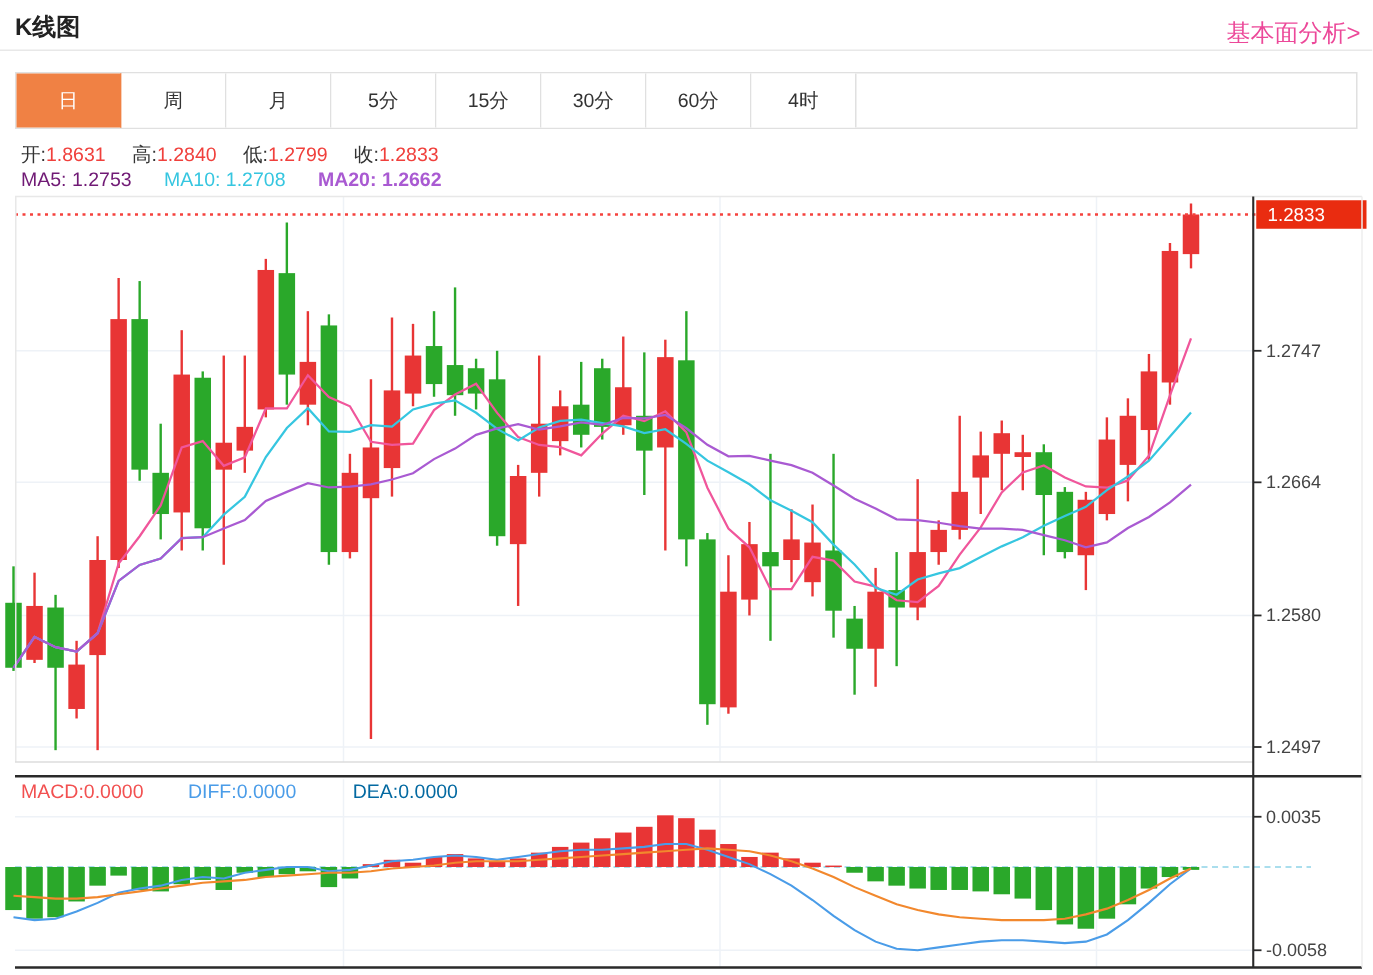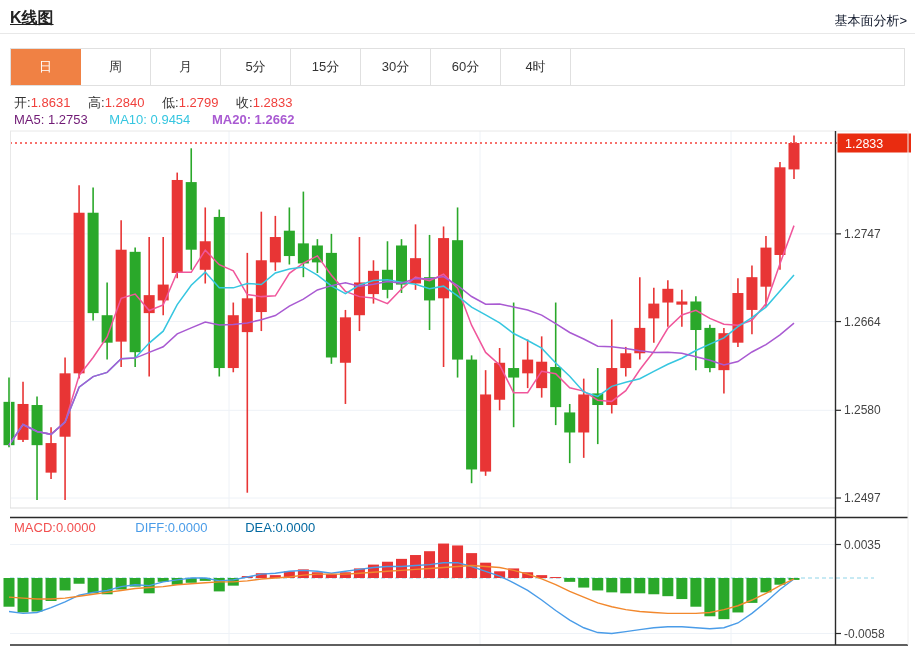--- a/index.html
+++ b/index.html
@@ -1,34 +1,34 @@
 <!DOCTYPE html>
 <html><head>
 <meta charset="utf-8">
 <style>
   html,body{margin:0;padding:0;background:#fff;}
   body{width:915px;height:650px;position:relative;overflow:hidden;
        font-family:"Liberation Sans","DejaVu Sans",sans-serif;color:#333;}
-  .page-title{position:absolute;left:10px;top:8px;font-size:16px;font-weight:bold;color:#222;text-decoration:underline;}
-  .top-link{position:absolute;right:8px;top:12px;font-size:13px;color:#0f172a;text-decoration:none;}
+  .page-title{position:absolute;left:10px;top:8px;font-size:16px;font-weight:bold;color:#222;}
+  .top-link{position:absolute;right:8px;top:12px;font-size:16px;color:#ec4899;text-decoration:none;}
   .header-divider{position:absolute;left:0;top:33px;width:915px;border-top:1px solid #e8e8e8;}
   .tab-bar{position:absolute;left:10px;top:48px;width:895px;height:38px;
            border:1px solid #e0e0e0;box-sizing:border-box;display:flex;}
   .tab{width:70px;height:100%;display:flex;align-items:center;justify-content:center;
        font-size:13px;color:#333;border-right:1px solid #e0e0e0;cursor:pointer;background:#fff;box-sizing:border-box;}
   .tab.active{background:#f08144;color:#fff;border-right:1px solid #f08144;}
   .quote-row{position:absolute;left:14px;top:94px;font-size:13px;white-space:nowrap;}
   .quote-row .lbl{color:#333;}
   .quote-row .val{color:#f0403c;margin-right:14px;}
   .ma-row{position:absolute;left:14px;top:112px;font-size:13px;white-space:nowrap;}
   .ma5{color:#701a75;margin-right:18px;}
   .ma10{color:#36c6e0;margin-right:18px;}
   .ma20{color:#a95ad2;font-weight:bold;}
   .macd-row{position:absolute;left:14px;top:520px;font-size:13px;white-space:nowrap;z-index:5;}
-  .macd-t{color:#f25050;margin-right:36px;}
+  .macd-t{color:#f25050;margin-right:26px;}
   .diff-t{color:#4a9ce8;margin-right:34px;}
   .dea-t{color:#0369a1;}
   #chart-svg{position:absolute;left:0;top:130px;}
 </style>
 </head>
 <body>
 
 <div class="page-title">K线图</div>
 <a class="top-link" href="#">基本面分析&gt;</a>
 <div class="header-divider"></div>
@@ -46,21 +46,21 @@
 
 <div class="quote-row">
   <span class="lbl">开:</span><span class="val">1.8631</span>
   <span class="lbl">高:</span><span class="val">1.2840</span>
   <span class="lbl">低:</span><span class="val">1.2799</span>
   <span class="lbl">收:</span><span class="val">1.2833</span>
 </div>
 
 <div class="ma-row">
   <span class="ma5"><span>MA5:</span> <span>1.2753</span></span>
-  <span class="ma10"><span>MA10:</span> <span>0.9454</span></span>
+  <span class="ma10"><span>MA10:</span> <span>1.2708</span></span>
   <span class="ma20"><span>MA20:</span> <span>1.2662</span></span>
 </div>
 
 <div class="macd-row">
   <span class="macd-t"><span>MACD:</span><span>0.0000</span></span>
   <span class="diff-t"><span>DIFF:</span><span>0.0000</span></span>
   <span class="dea-t"><span>DEA:</span><span>0.0000</span></span>
 </div>
 
 <svg id="chart-svg" width="915" height="520" viewBox="0 0 915 520">

